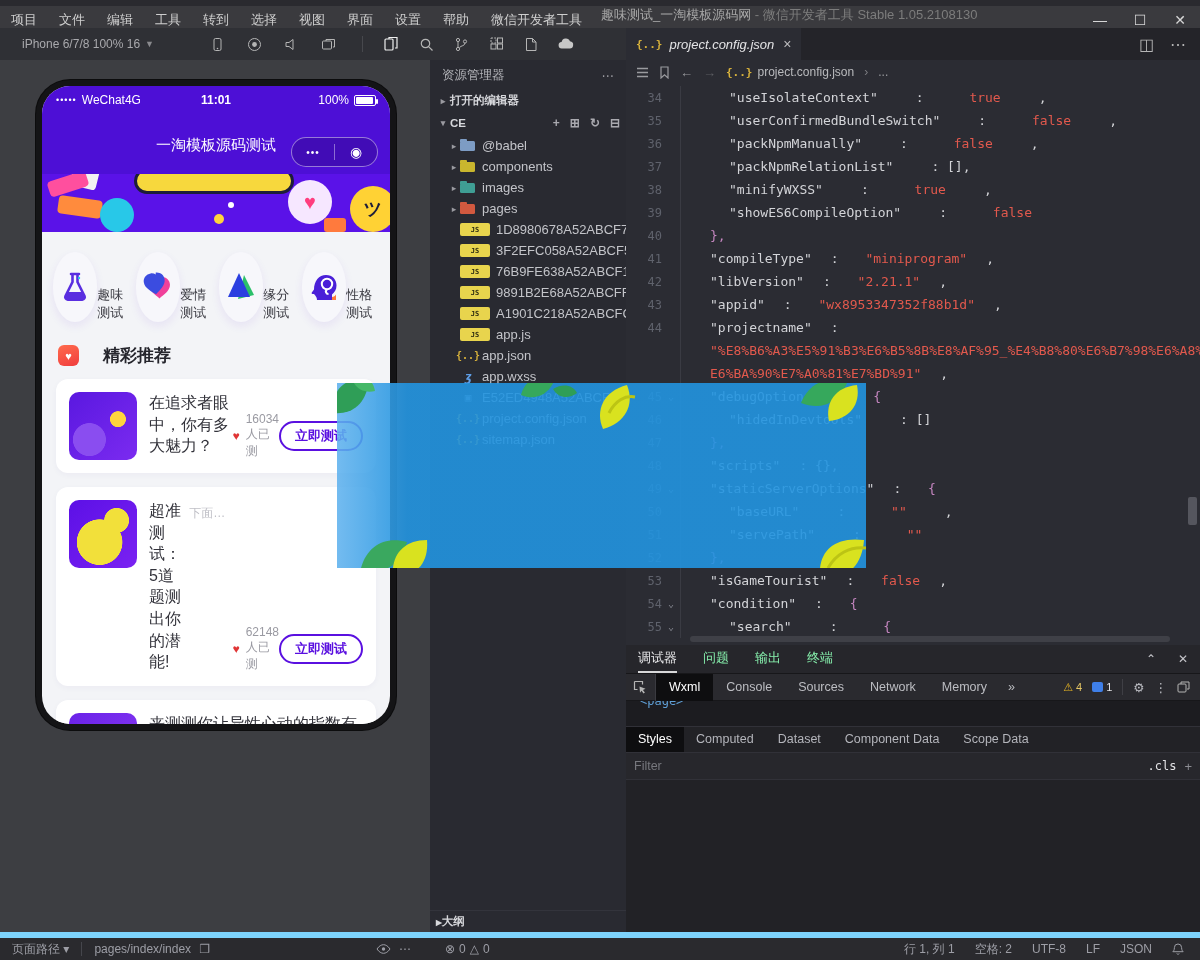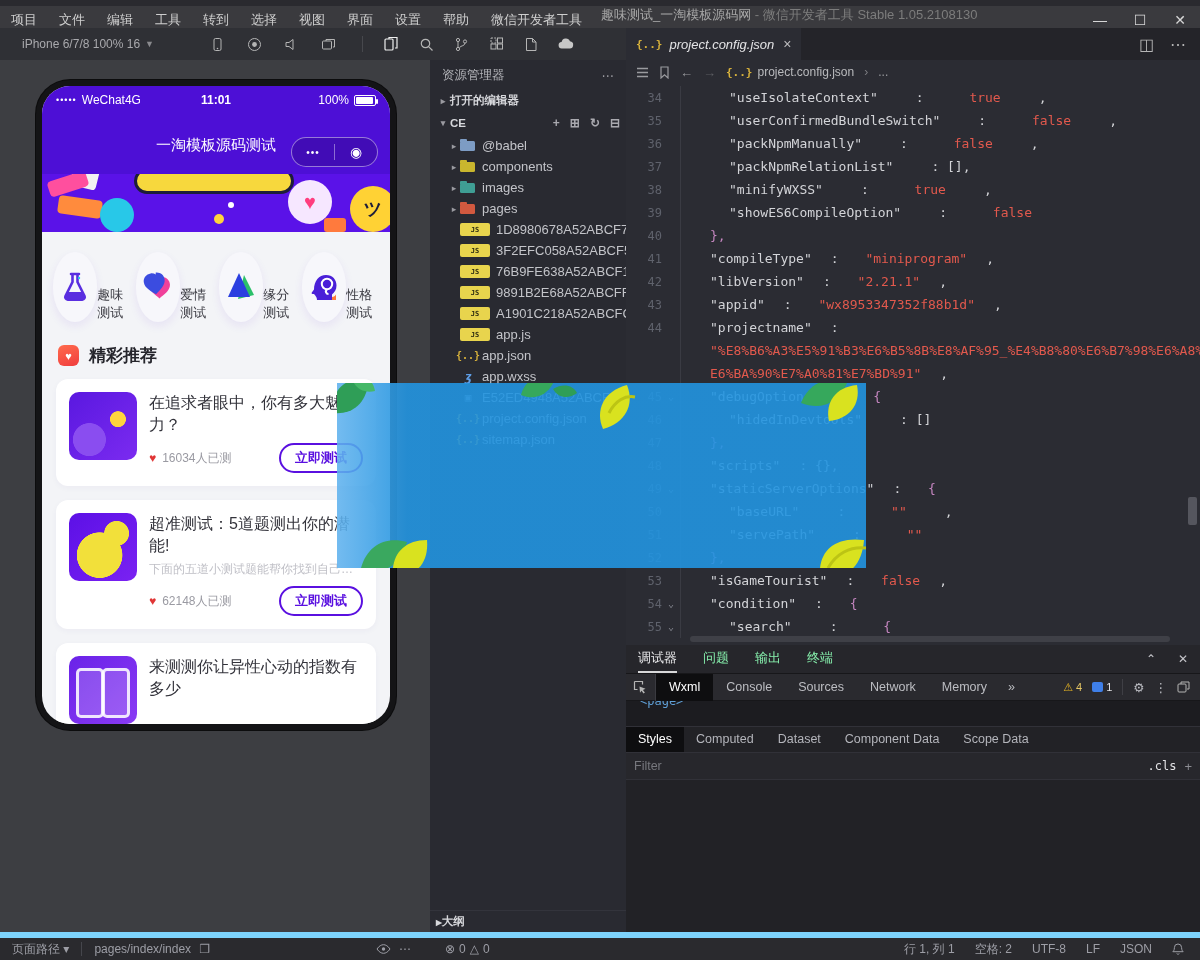--- a/index.html
+++ b/index.html
@@ -69,32 +69,32 @@
   .ba-smile{right:-6px;top:12px;width:46px;height:46px;background:#ffd234;border-radius:50%;display:flex;align-items:center;justify-content:center;color:#1d1d3a;font-size:18px;font-weight:bold}
   .ba-mini{right:44px;top:44px;width:22px;height:14px;background:#ff7a3d;border-radius:3px}
   
   #cat-row{display:flex;justify-content:space-around;padding:20px 8px 0}
   .cat{display:flex;flex-direction:row;align-items:flex-end;width:78px}
   .cat-circle{width:70px;height:70px;border-radius:50%;background:#f7f7fb;box-shadow:0 4px 10px rgba(90,30,200,.08);display:flex;align-items:center;justify-content:center}
   .cat-label{margin-top:12px;font-size:13px;color:#3a3a42}
   
   #sec-head{display:flex;align-items:center;margin:22px 16px 12px}
   #sec-badge{width:21px;height:21px;border-radius:6px;background:linear-gradient(160deg,#ff6b4d,#f03d3d);display:flex;align-items:center;justify-content:center;color:#fff;font-size:11px}
-  #sec-title{margin-left:10px;font-size:17px;font-weight:bold;color:#25252c}
+  #sec-title{margin-left:24px;font-size:17px;font-weight:bold;color:#25252c}
   
   #cards{padding:0 14px;display:flex;flex-direction:column;gap:14px}
   .card{background:#fff;border-radius:12px;padding:13px;display:flex;gap:12px;box-shadow:0 2px 6px rgba(40,20,120,.04)}
   .thumb{width:68px;height:68px;border-radius:10px;flex:none;position:relative;overflow:hidden}
   .thumb[data-thumb="couple"]{background:radial-gradient(circle at 30% 70%,#8a4df0 0 24%,transparent 25%),radial-gradient(circle at 72% 40%,#ffd43d 0 12%,transparent 13%),linear-gradient(135deg,#5a18e0,#7b2bf0)}
   .thumb[data-thumb="banana"]{background:radial-gradient(circle at 45% 62%,#f2e03a 0 40%,transparent 41%),radial-gradient(circle at 70% 30%,#f2e03a 0 18%,transparent 19%),linear-gradient(135deg,#5c10e6,#7a22f2)}
   .thumb[data-thumb="phones"]{background:linear-gradient(135deg,#6a22e8,#8a3bf4)}
   .thumb[data-thumb="phones"]::before,.thumb[data-thumb="phones"]::after{content:"";position:absolute;top:12px;width:22px;height:44px;border:3px solid rgba(255,255,255,.85);border-radius:5px;background:rgba(255,255,255,.18)}
   .thumb[data-thumb="phones"]::before{left:7px}
   .thumb[data-thumb="phones"]::after{right:7px}
-  .card-main{flex:1;display:flex;flex-direction:column;min-width:0}
+  .card-main{flex:1;display:flex;flex-direction:row;min-width:0}
   .card-title{font-size:16px;color:#33333b;line-height:1.35}
   .card-sub{font-size:12px;color:#bfbfc6;margin-top:5px;white-space:nowrap;overflow:hidden;text-overflow:ellipsis}
   .card-sub:empty{display:none}
   .card-meta{margin-top:auto;padding-top:8px;display:flex;align-items:center}
   .like-ico{color:#e03535;font-size:12px}
   .card-count{font-size:12px;color:#9a9aa2;margin-left:6px}
   .card-btn{margin-left:auto;border:2px solid #5a10e0;color:#5a10e0;border-radius:16px;font-size:13px;font-weight:bold;padding:4px 14px;background:#fff;white-space:nowrap}
 
   
   #explorer{left:430px;top:60px;width:196px;height:872px;background:#292a31;color:#c3c4c9;font-size:13px}

